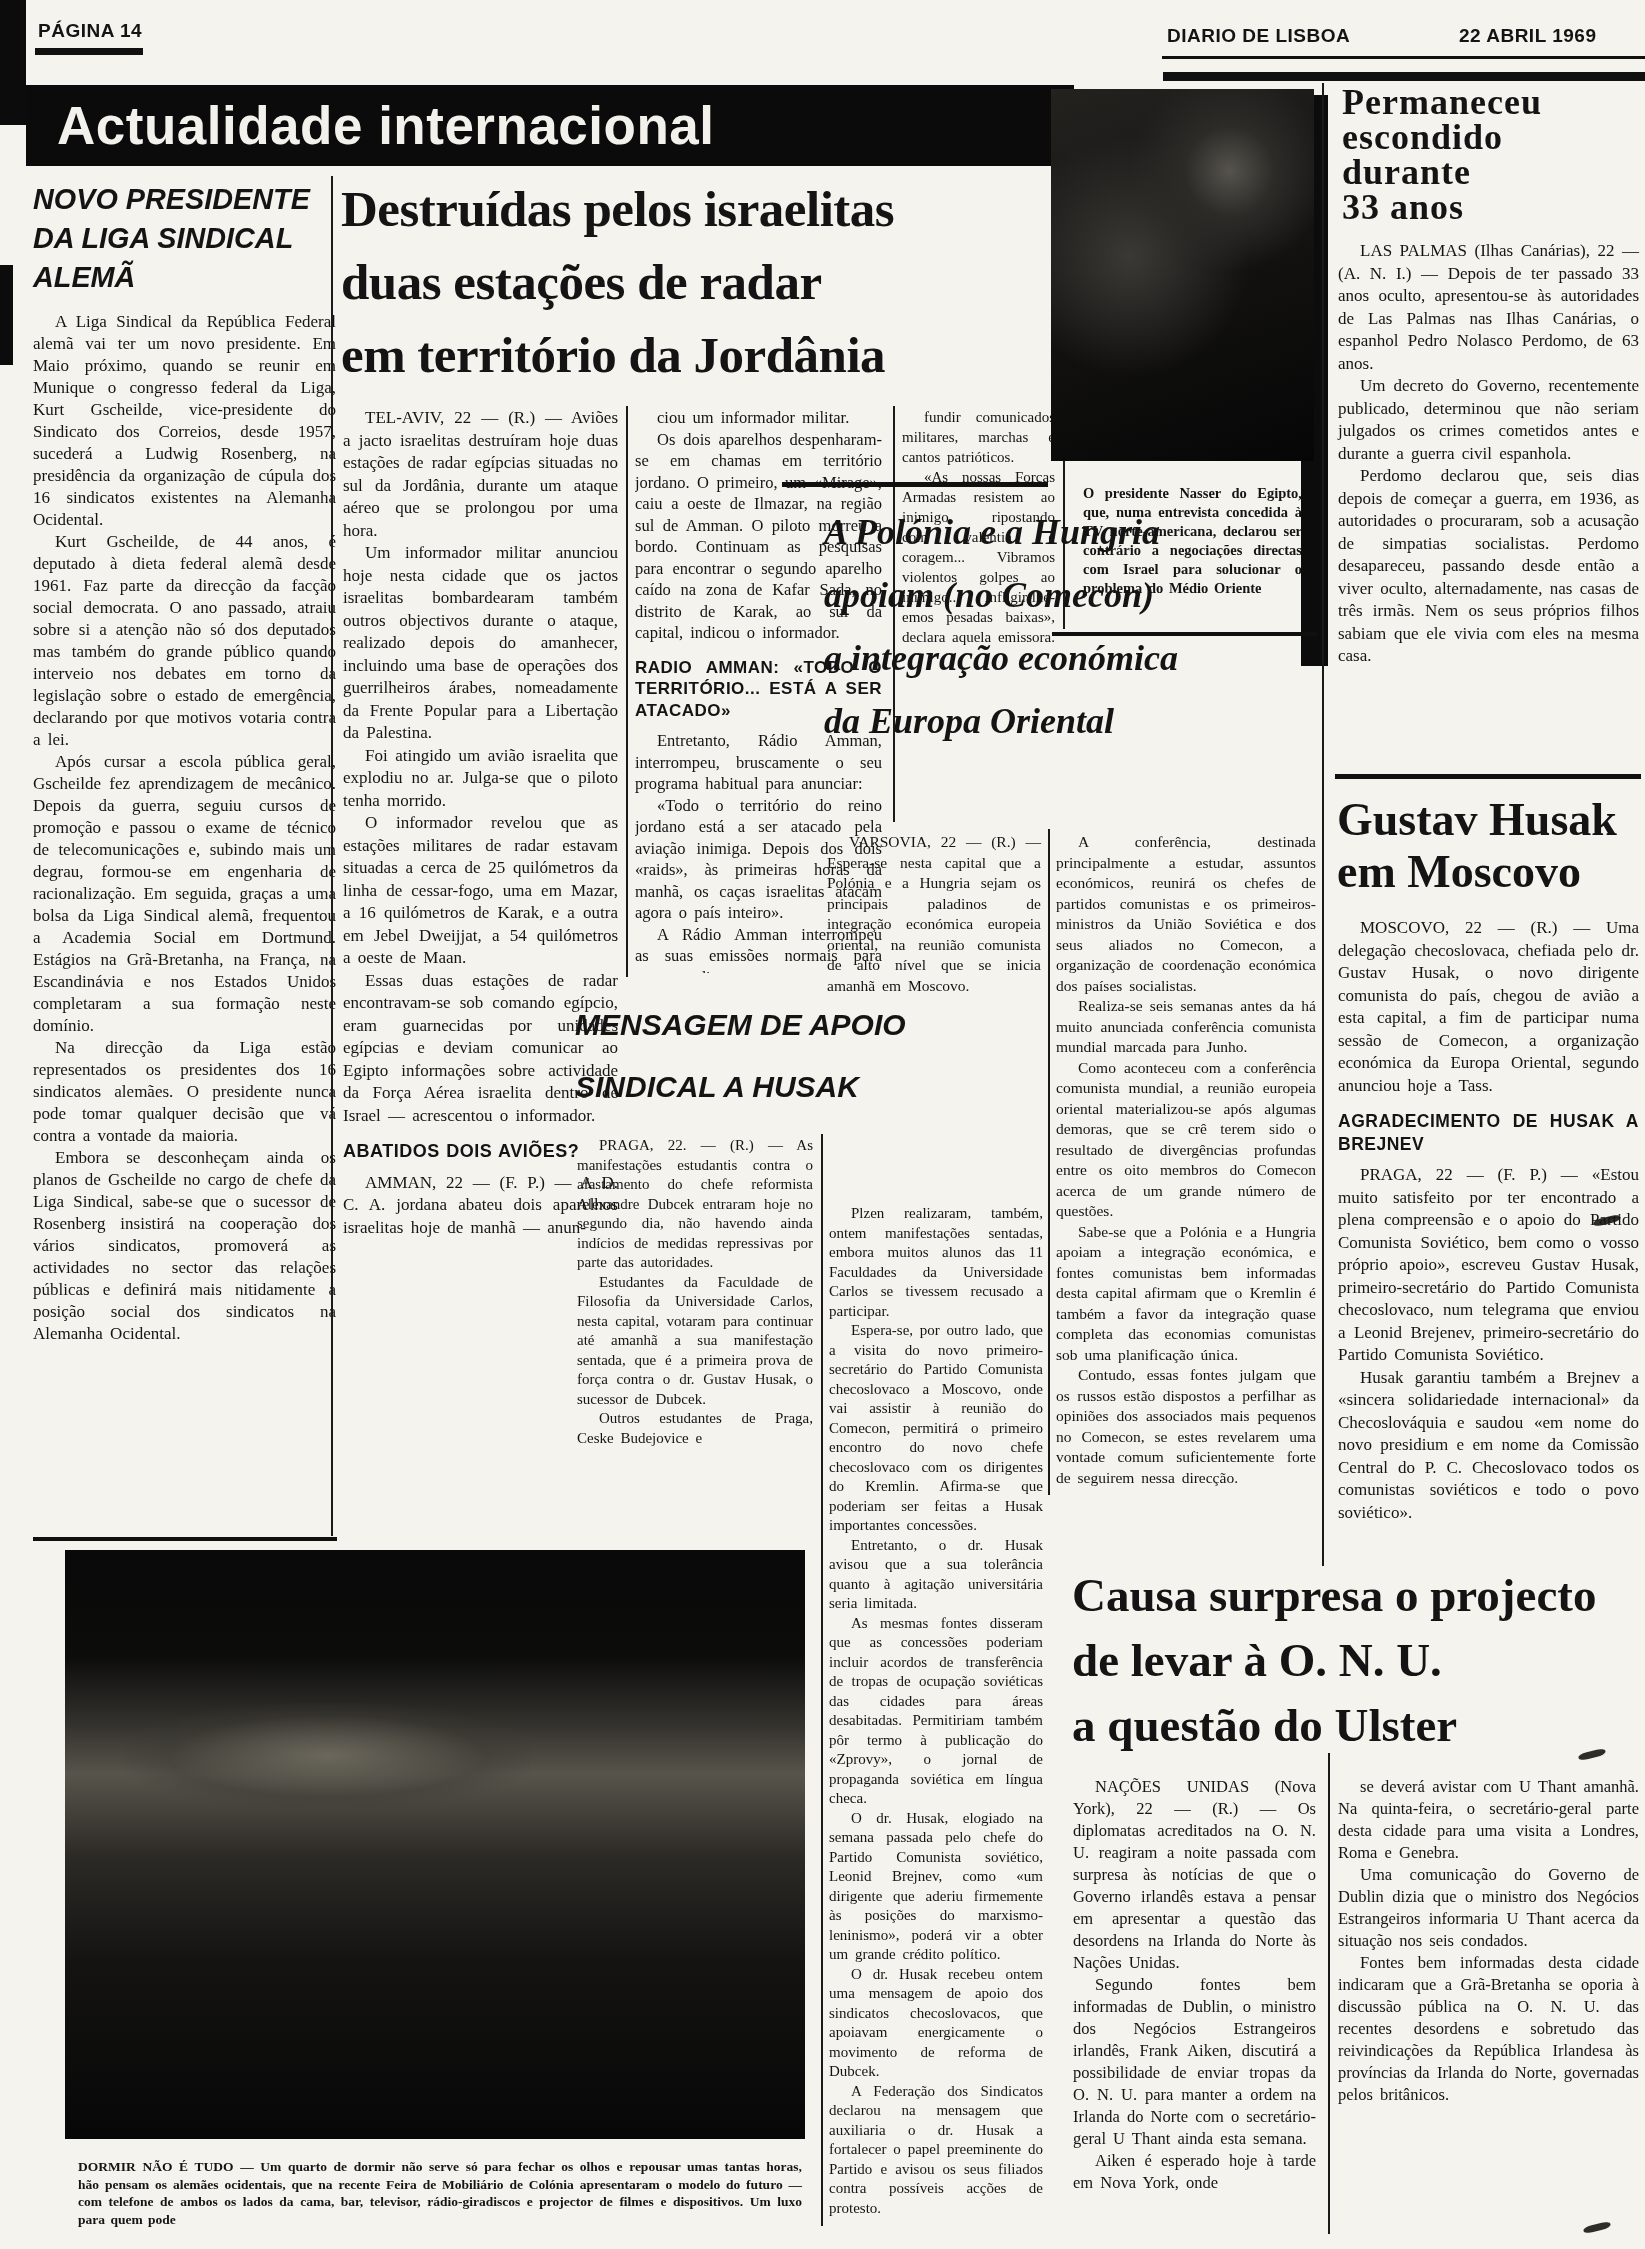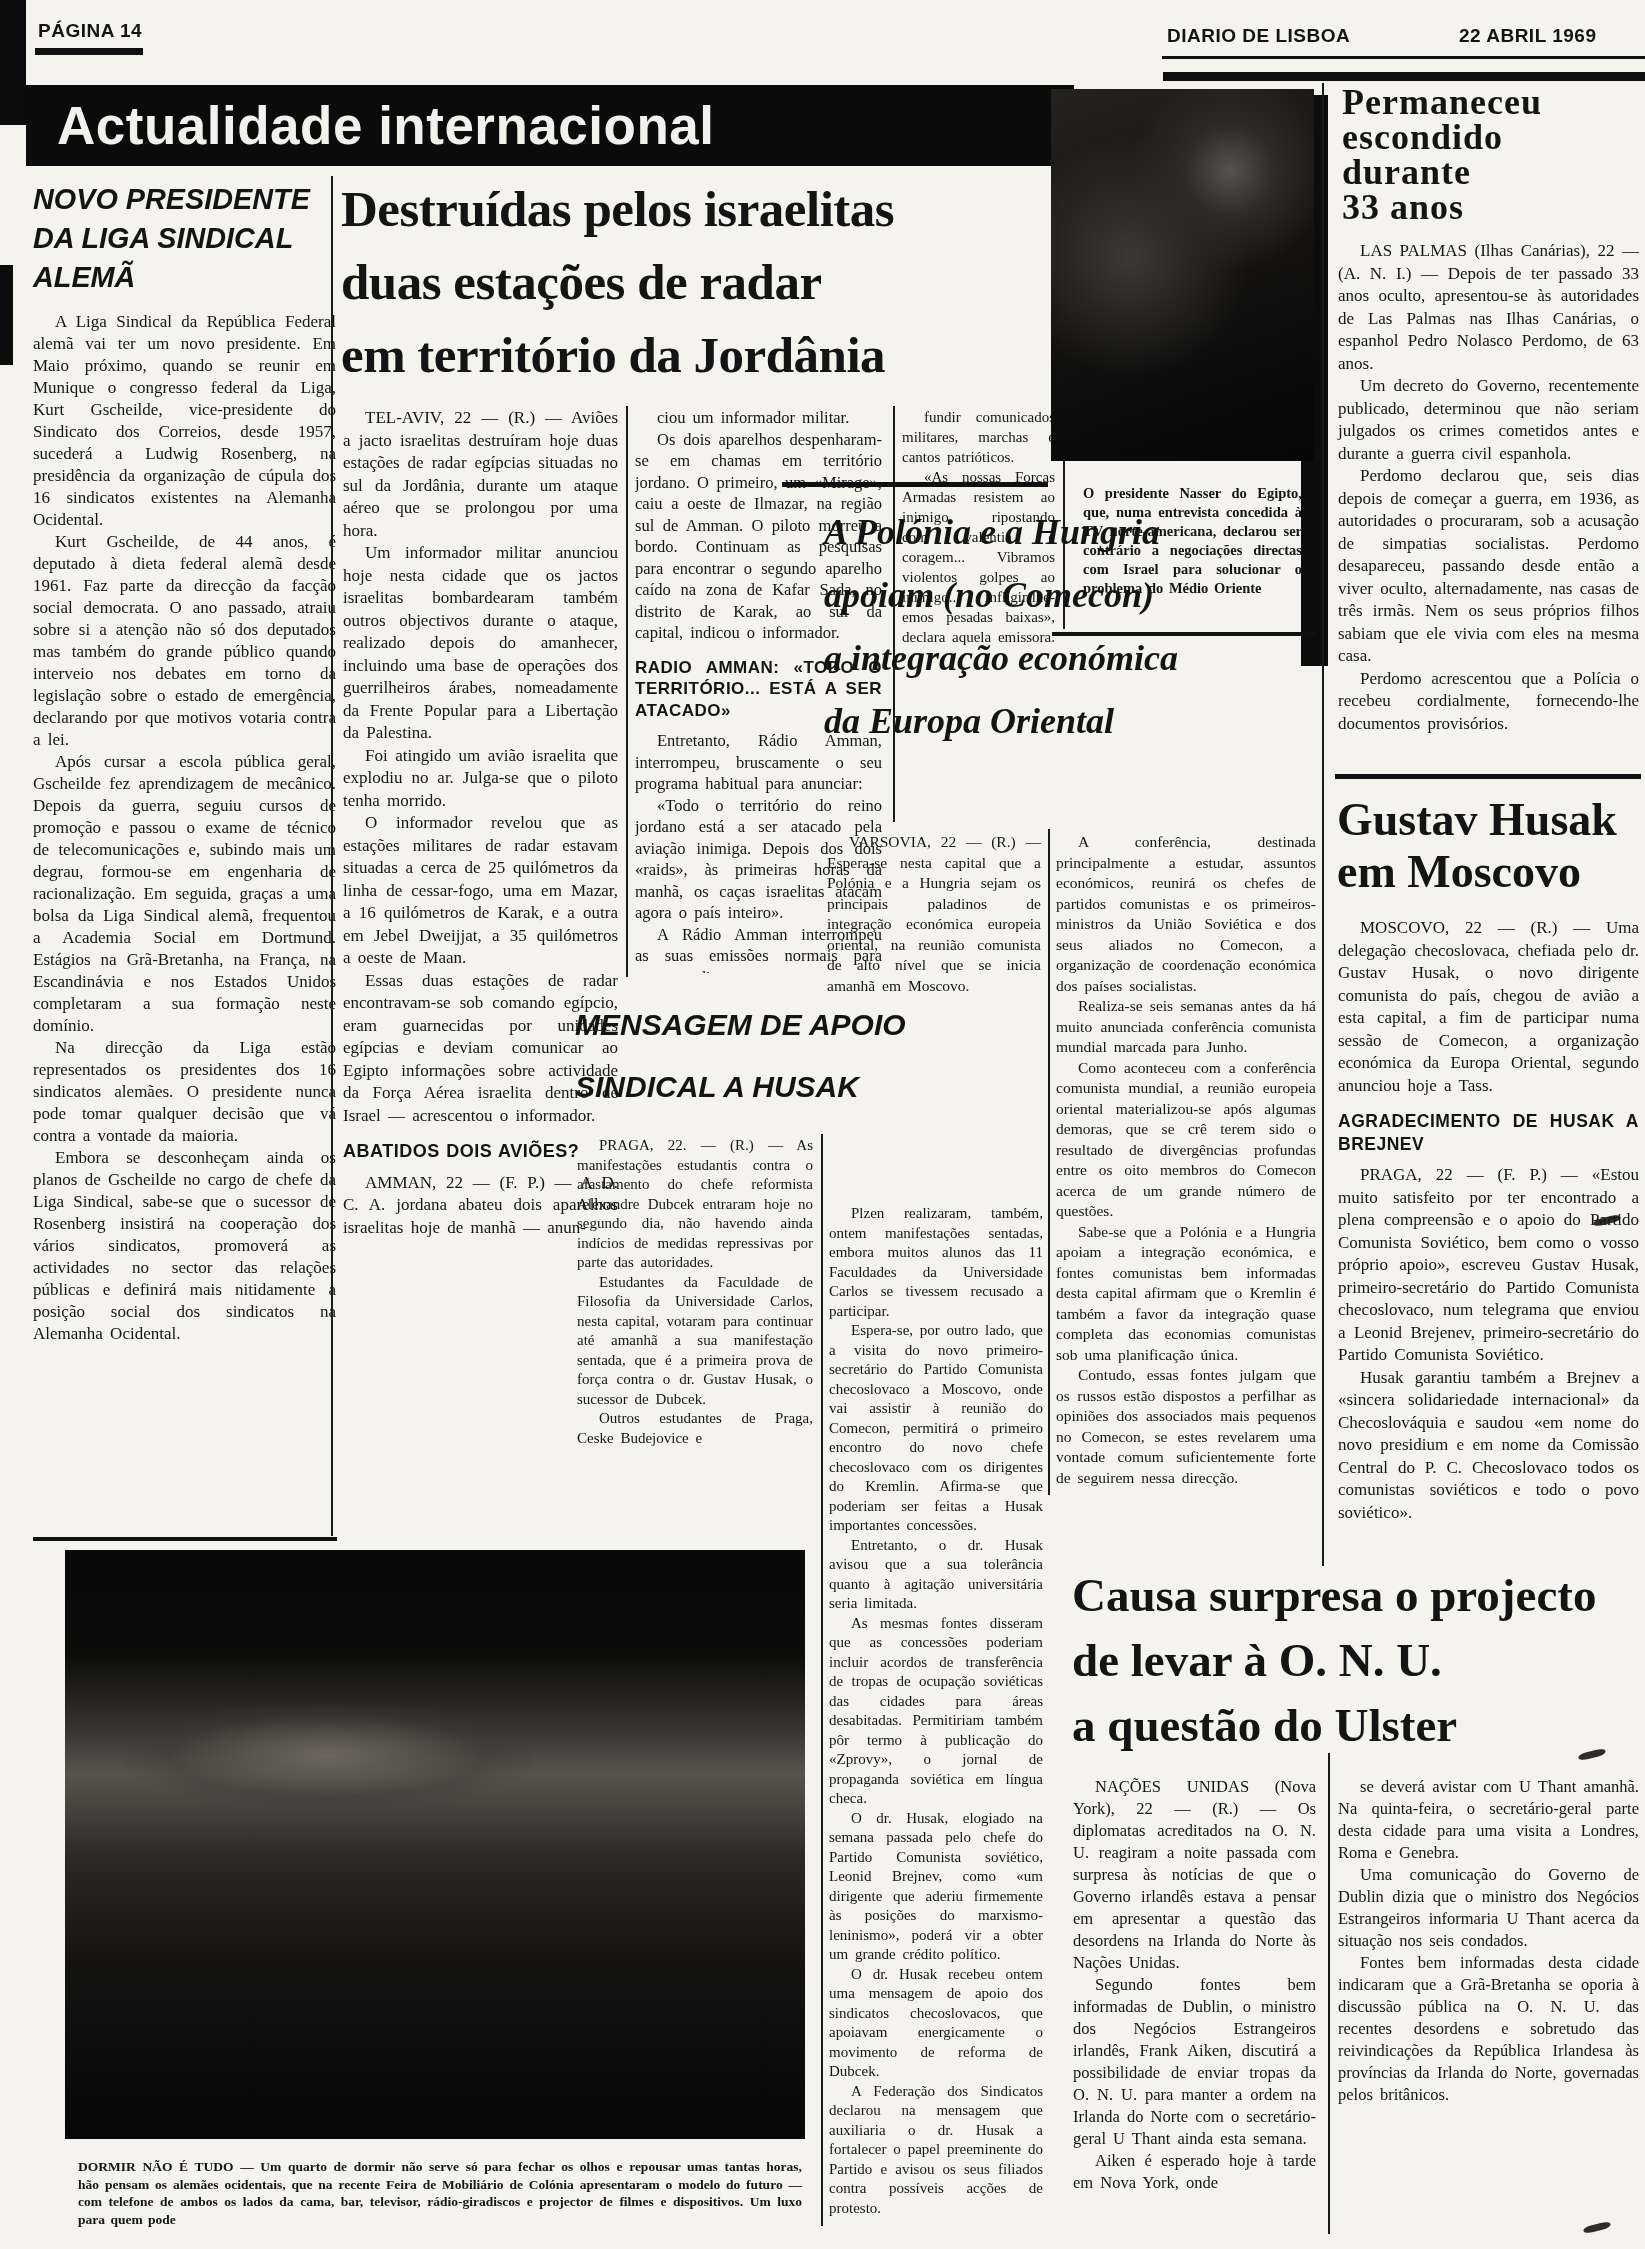--- a/index.html
+++ b/index.html
@@ -90,21 +90,21 @@
 <div class="abs vrule" style="left:1063px;top:188px;height:441px;"></div>
 <div class="abs vrule" style="left:1322px;top:83px;height:1483px;"></div>
 <div class="abs vrule" style="left:1048px;top:829px;height:666px;"></div>
 <div class="abs vrule" style="left:821px;top:1134px;height:1092px;"></div>
 <div class="abs vrule" style="left:1328px;top:1753px;height:481px;"></div>
 
 <div class="abs col" style="left:343px;top:407px;width:275px;font-size:17px;line-height:22.5px;">
   <p>TEL-AVIV, 22 — (R.) — Aviões a jacto israelitas destruíram hoje duas estações de radar egípcias situadas no sul da Jordânia, durante um ataque aéreo que se prolongou por uma hora.</p>
   <p>Um informador militar anunciou hoje nesta cidade que os jactos israelitas bombardearam também outros objectivos durante o ataque, realizado depois do amanhecer, incluindo uma base de operações dos guerrilheiros árabes, nomeadamente da Frente Popular para a Libertação da Palestina.</p>
   <p>Foi atingido um avião israelita que explodiu no ar. Julga-se que o piloto tenha morrido.</p>
-  <p>O informador revelou que as estações militares de radar estavam situadas a cerca de 25 quilómetros da linha de cessar-fogo, uma em Mazar, a 16 quilómetros de Karak, e a outra em Jebel Dweijjat, a 35 quilómetros a oeste de Maan.</p>
+  <p>O informador revelou que as estações militares de radar estavam situadas a cerca de 25 quilómetros da linha de cessar-fogo, uma em Mazar, a 16 quilómetros de Karak, e a outra em Jebel Dweijjat, a 54 quilómetros a oeste de Maan.</p>
   <p>Essas duas estações de radar encontravam-se sob comando egípcio, eram guarnecidas por unidades egípcias e deviam comunicar ao Egipto informações sobre actividade da Força Aérea israelita dentro de Israel — acrescentou o informador.</p>
   <p class="subhead" style="font-size:18px;">ABATIDOS DOIS AVIÕES?</p>
   <p>AMMAN, 22 — (F. P.) — A D. C. A. jordana abateu dois aparelhos israelitas hoje de manhã — anun-</p>
 </div>
 
 <div class="abs col" style="left:635px;top:407px;width:247px;font-size:16.5px;line-height:21.5px;height:566px;overflow:hidden;">
   <p>ciou um informador militar.</p>
   <p>Os dois aparelhos despenharam-se em chamas em território jordano. O primeiro, um «Mirage», caiu a oeste de Ilmazar, na região sul de Amman. O piloto morreu a bordo. Continuam as pesquisas para encontrar o segundo aparelho caído na zona de Kafar Sada, no distrito de Karak, ao sul da capital, indicou o informador.</p>
   <p class="subhead" style="font-size:17px;">RADIO AMMAN: «TODO O TERRITÓRIO... ESTÁ A SER ATACADO»</p>
   <p>Entretanto, Rádio Amman, interrompeu, bruscamente o seu programa habitual para anunciar:</p>
@@ -168,21 +168,20 @@
 <div class="abs hl hl-serif" style="left:1342px;top:85px;width:301px;font-size:36px;line-height:35px;font-weight:900;letter-spacing:1px;">
   <span>Permaneceu</span>
   <span>escondido</span>
   <span>durante</span>
   <span>33 anos</span>
 </div>
 <div class="abs col" style="left:1338px;top:240px;width:301px;font-size:17px;line-height:22.5px;">
   <p>LAS PALMAS (Ilhas Canárias), 22 — (A. N. I.) — Depois de ter passado 33 anos oculto, apresentou-se às autoridades de Las Palmas nas Ilhas Canárias, o espanhol Pedro Nolasco Perdomo, de 63 anos.</p>
   <p>Um decreto do Governo, recentemente publicado, determinou que não seriam julgados os crimes cometidos antes e durante a guerra civil espanhola.</p>
   <p>Perdomo declarou que, seis dias depois de começar a guerra, em 1936, as autoridades o procuraram, sob a acusação de simpatias socialistas. Perdomo desapareceu, passando desde então a viver oculto, alternadamente, nas casas de três irmãs. Nem os seus próprios filhos sabiam que ele vivia com eles na mesma casa.</p>
-  <p>Perdomo acrescentou que a Polícia o recebeu cordialmente, fornecendo-lhe documentos provisórios.</p>
 </div>
 <div class="abs hrule" style="left:1335px;top:774px;width:306px;height:4.5px;"></div>
 
 <div class="abs hl hl-serif" style="left:1337px;top:794px;width:306px;font-size:46px;line-height:52px;">
   <span>Gustav Husak</span>
   <span>em Moscovo</span>
 </div>
 <div class="abs col" style="left:1338px;top:917px;width:301px;font-size:17px;line-height:22.5px;">
   <p>MOSCOVO, 22 — (R.) — Uma delegação checoslovaca, chefiada pelo dr. Gustav Husak, o novo dirigente comunista do país, chegou de avião a esta capital, a fim de participar numa sessão de Comecon, a organização económica da Europa Oriental, segundo anunciou hoje a Tass.</p>
   <p class="subhead" style="font-size:17.5px;">AGRADECIMENTO DE HUSAK A BREJNEV</p>

